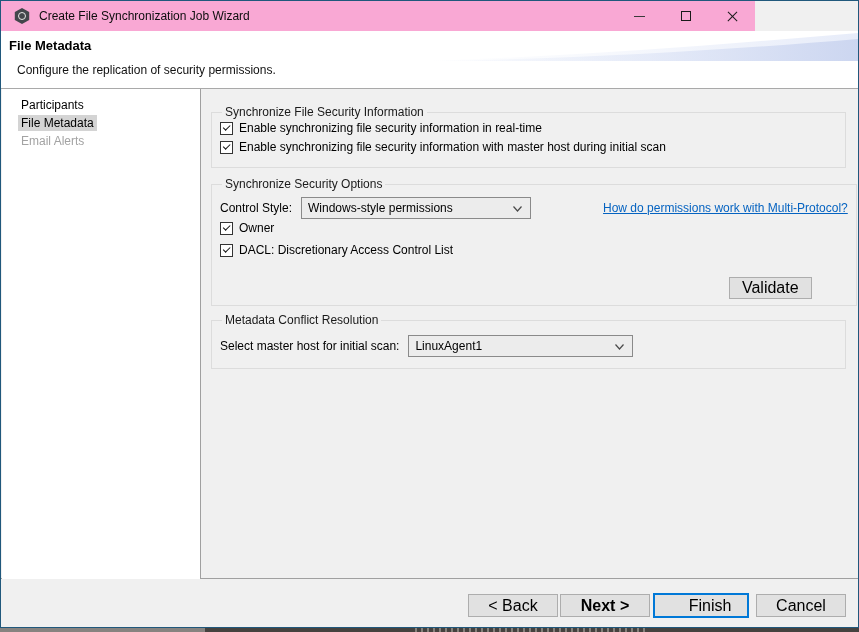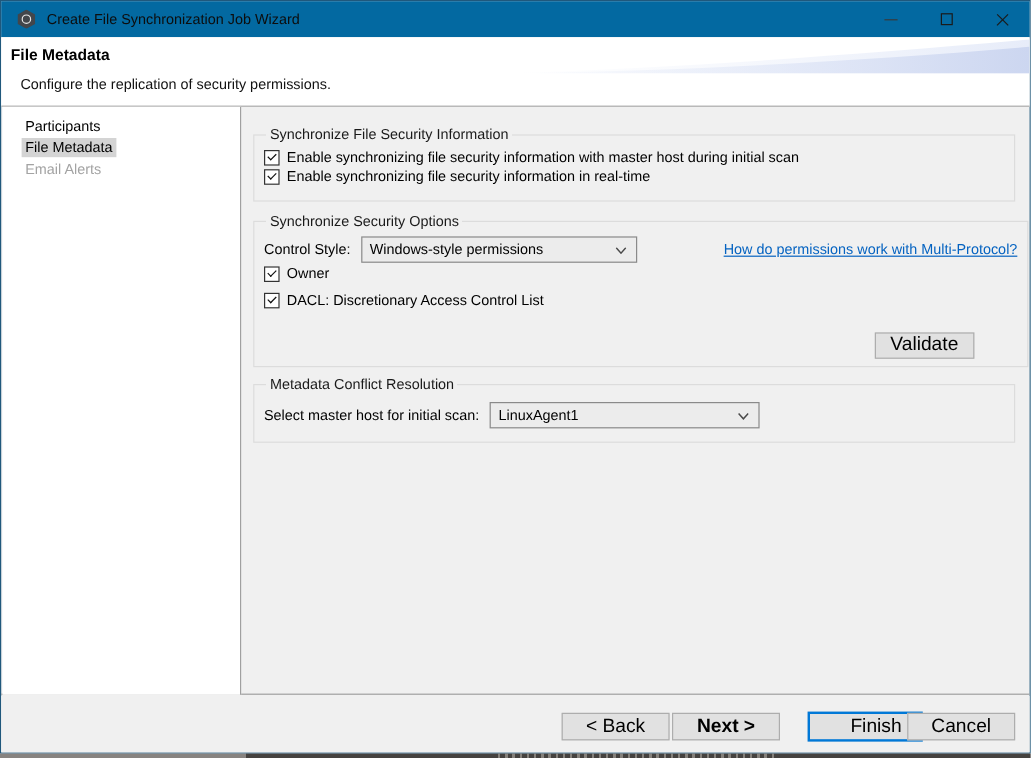--- a/index.html
+++ b/index.html
@@ -4,21 +4,21 @@
 <style>
   * { margin:0; padding:0; box-sizing:border-box; }
   html,body { width:859px; height:632px; overflow:hidden; background:#fff;
               font-family:"Liberation Sans", sans-serif; }
   .screen { position:relative; width:859px; height:632px; }
 
   
   .window { position:absolute; left:0; top:0; width:859px; height:628px;
             border:1px solid #20587c; background:#f0f0f0; }
 
-  .titlebar { position:absolute; left:0; top:0; width:857px; height:30px; background:#0369a1; }
+  .titlebar { position:absolute; left:0; top:0; width:754px; height:30px; background:#f9a8d4; }
   .app-icon { position:absolute; left:13px; top:7px; width:16px; height:16px;
               background:#43464b;
               clip-path:polygon(50% 0,95% 25%,95% 75%,50% 100%,5% 75%,5% 25%); }
   .app-icon .ring { position:absolute; left:4px; top:4px; width:8px; height:8px;
                     border:1.4px solid #e8e8e8; border-radius:50%; }
   .title-text { position:absolute; left:38px; top:8px; font-size:12px; color:#0d0d0d; white-space:nowrap; }
 
   .win-controls { position:absolute; right:0; top:0; height:30px; display:flex; }
   .win-btn { width:46px; height:30px; position:relative; }
   .glyph-min { position:absolute; left:17px; top:15px; width:11px; height:1px; background:#3a3a3a; }
@@ -69,21 +69,21 @@
   .link { font-size:12px; color:#0563c1; text-decoration:underline; cursor:pointer; white-space:nowrap;padding-left:48px; }
 
   .btn { background:#e1e1e1; border:1px solid #adadad; font-size:16px; color:#000;
          font-family:"Liberation Sans", sans-serif; text-align:center; cursor:default; }
   .btn-validate { position:absolute; right:44px; bottom:6px; width:83px; height:22px; }
 
   
   .footer { position:absolute; left:0; top:579px; width:857px; height:47px; background:#f0f0f0; }
   .btn-back   { position:absolute; left:467px; top:14px; width:90px; height:23px; }
   .btn-next   { position:absolute; left:559px; top:14px; width:90px; height:23px;font-weight:bold; }
-  .btn-finish { position:absolute; left:672px; top:13px; width:96px; height:25px; border:2px solid #0078d7;padding-left:18px; }
+  .btn-finish { position:absolute; left:652px; top:13px; width:96px; height:25px; border:2px solid #0078d7;padding-left:18px; }
   .btn-cancel { position:absolute; left:755px; top:14px; width:90px; height:23px; }
 
   
   .under-strip { position:absolute; left:0; top:628px; width:859px; height:4px;
                  background:linear-gradient(to right,#878380 0,#878380 205px,#45423f 205px,#45423f 100%); }
   .under-strip .marks { position:absolute; left:415px; top:0; width:230px; height:4px;
                  background:repeating-linear-gradient(to right,#b9b4ac 0 2px,transparent 2px 6px); opacity:.55; }
 </style>
 </head>
 <body>
@@ -141,31 +141,31 @@
         </div>
         <div class="side-item disabled">
           <span class="hl">Email Alerts</span>
         </div>
       </div>
 
       <div class="main">
 
         <fieldset class="group g1">
           <legend>Synchronize File Security Information</legend>
+          <div class="cb-row" style="margin-top:2px;">
+            <span class="cb-box">
+                <span class="tick"></span>
+              </span>
+            <span class="cb-label">Enable synchronizing file security information in real-time</span>
+          </div>
           <div class="cb-row">
             <span class="cb-box">
                 <span class="tick"></span>
               </span>
             <span class="cb-label">Enable synchronizing file security information with master host during initial scan</span>
-          </div>
-          <div class="cb-row" style="margin-top:2px;">
-            <span class="cb-box">
-                <span class="tick"></span>
-              </span>
-            <span class="cb-label">Enable synchronizing file security information in real-time</span>
           </div>
         </fieldset>
 
         <fieldset class="group g2">
           <legend>Synchronize Security Options</legend>
           <div class="style-row">
             <span class="form-label">Control Style:</span>
             <div class="combo" style="width:230px; margin-left:9px;">
               <span class="combo-val">Windows-style permissions</span>
               <svg class="combo-chev" viewBox="0 0 9 6">

